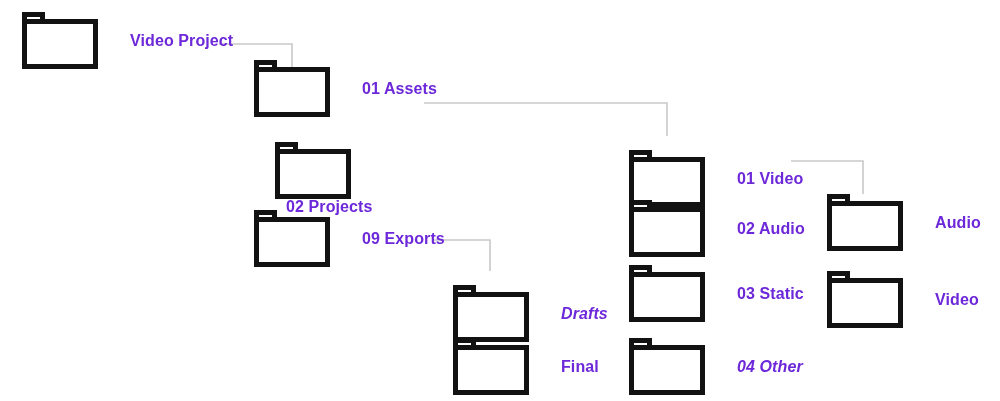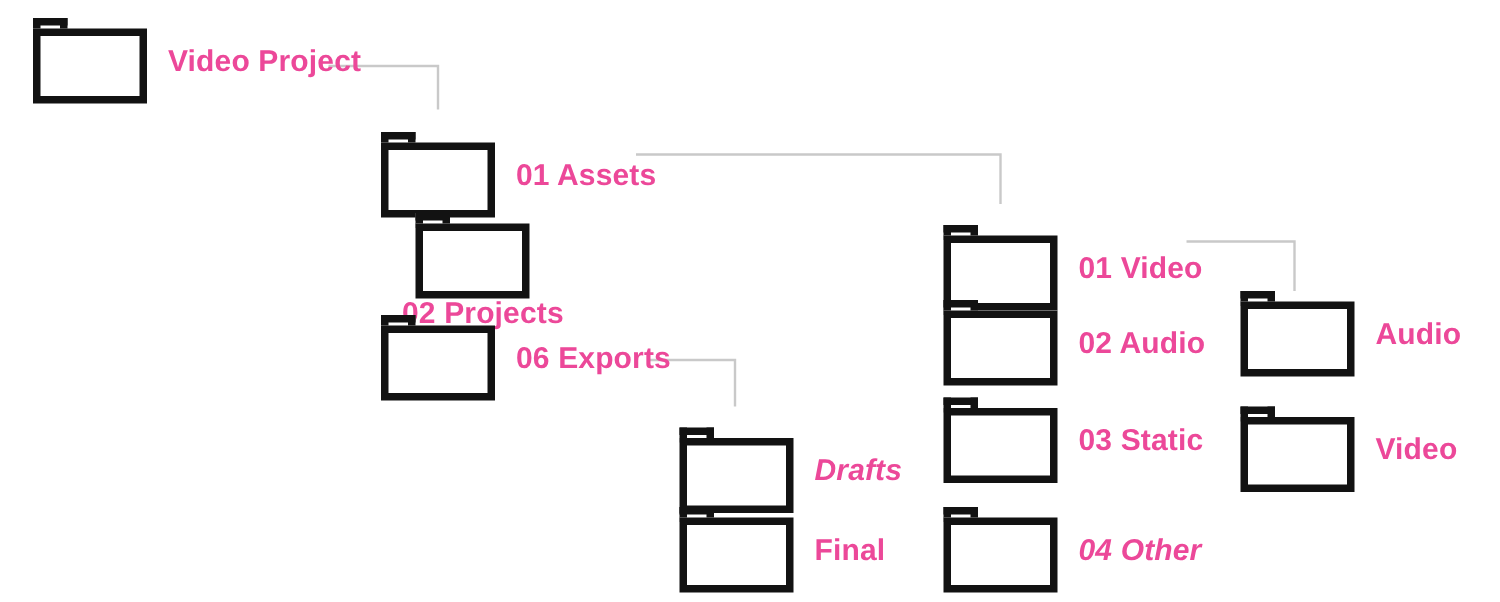--- a/index.html
+++ b/index.html
@@ -54,23 +54,23 @@
     position: absolute;
     left: 0;
     top: 7px;
     width: 76px;
     height: 50px;
     border: 5px solid #121212;
     box-sizing: border-box;
     background: #ffffff;
   }
   .node-label {
-    margin-left: 14px;
-    color: #ec4899;
-    font-size: 20px;
+    margin-left: 32px;
+    color: #6d28d9;
+    font-size: 16px;
     font-weight: 700;
     letter-spacing: 0.1px;
     white-space: nowrap;
     line-height: 1;
   }
 </style>
 </head>
 <body>
 
 <div id="diagram-root">
@@ -83,42 +83,42 @@
   </svg>
 
   <div class="node" style="left:22px; top:12px;">
     <span class="folder-icon">
       <span class="tab"></span>
       <span class="body"></span>
     </span>
     <span class="node-label">Video Project</span>
   </div>
 
-  <div class="node" style="left:254px; top:88px;justify-content:space-between;">
+  <div class="node" style="left:254px; top:60px;justify-content:space-between;">
     <span class="folder-icon">
       <span class="tab"></span>
       <span class="body"></span>
     </span>
     <span class="node-label">01 Assets</span>
   </div>
 
   <div class="node" style="left:254px; top:142px;flex-direction:column;">
     <span class="folder-icon">
       <span class="tab"></span>
       <span class="body"></span>
     </span>
     <span class="node-label">02 Projects</span>
   </div>
 
   <div class="node" style="left:254px; top:210px;">
     <span class="folder-icon">
       <span class="tab"></span>
       <span class="body"></span>
     </span>
-    <span class="node-label">06 Exports</span>
+    <span class="node-label">09 Exports</span>
   </div>
 
   <div class="node" style="left:453px; top:285px;font-style:italic;">
     <span class="folder-icon">
       <span class="tab"></span>
       <span class="body"></span>
     </span>
     <span class="node-label">Drafts</span>
   </div>
 

